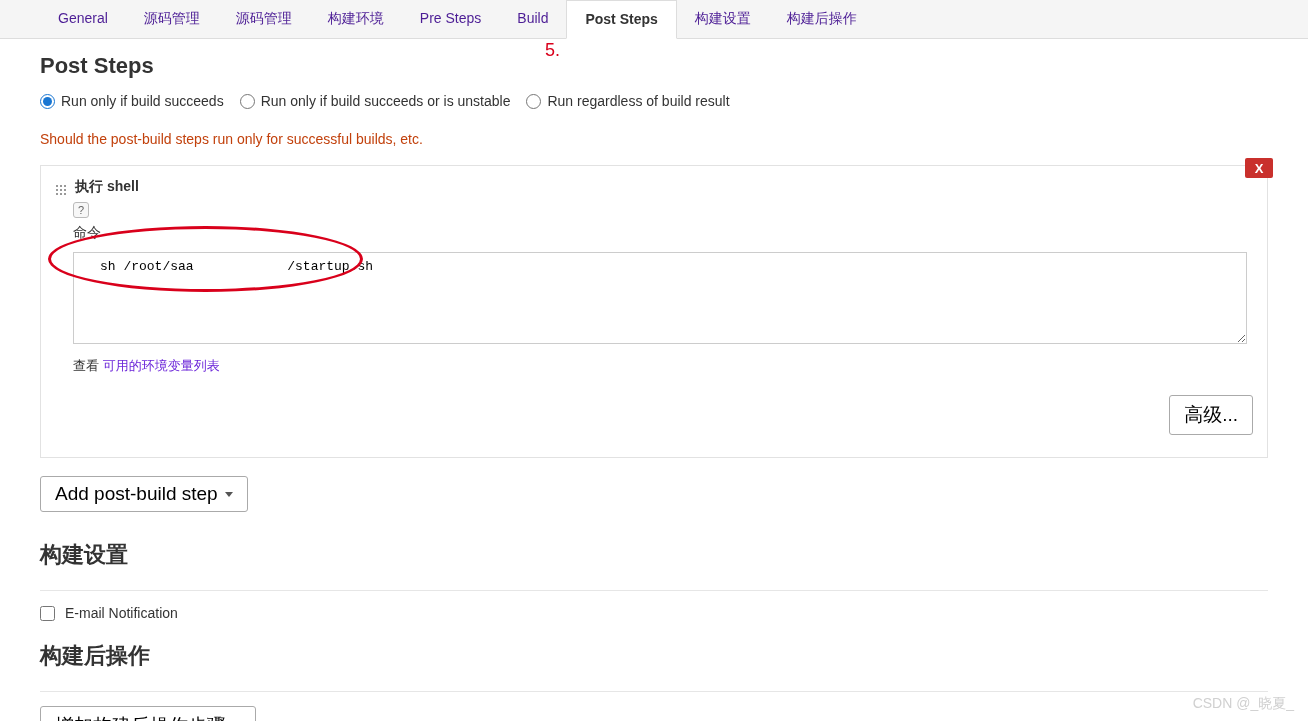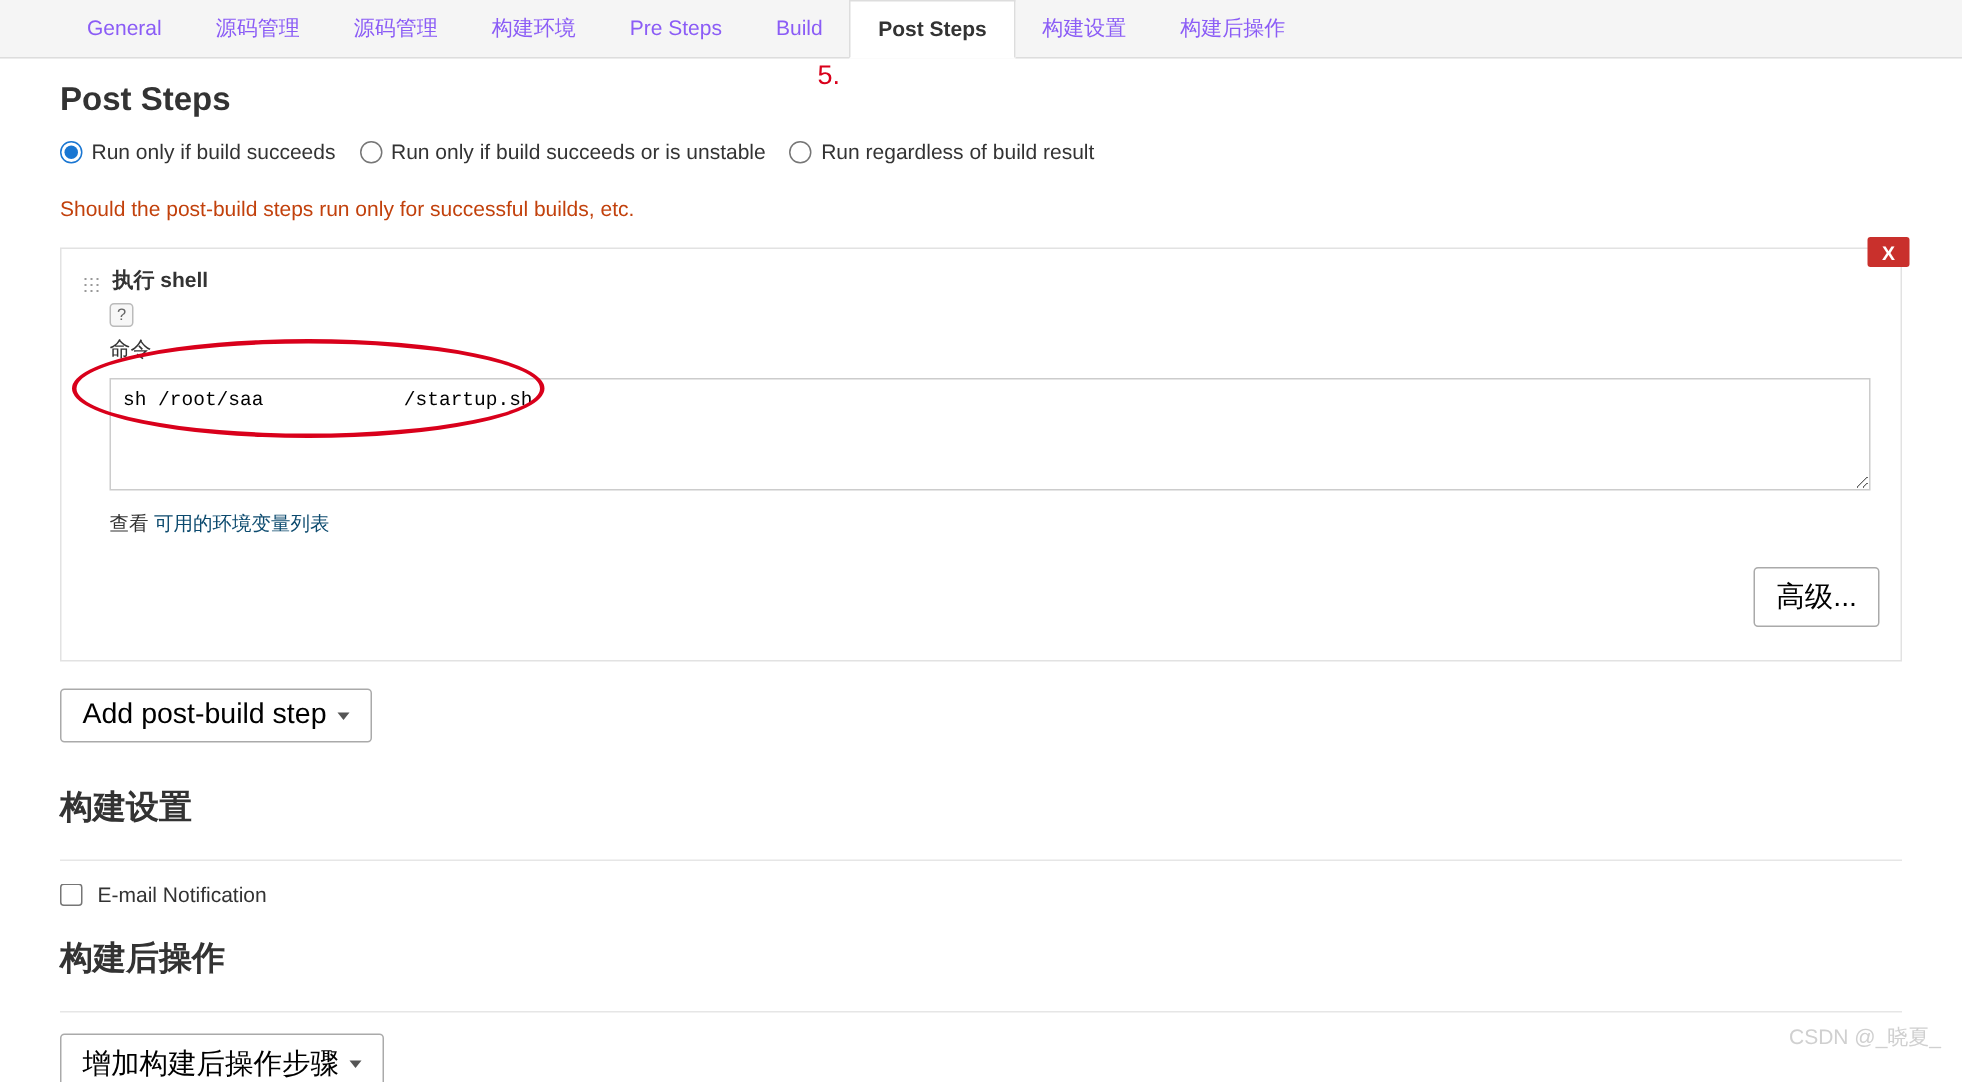--- a/index.html
+++ b/index.html
@@ -1,56 +1,56 @@
 <!DOCTYPE html>
 <html><head>
   <meta charset="utf-8">
   <style>
     * { margin: 0; padding: 0; box-sizing: border-box; }
     body { font-family: "Microsoft YaHei", Arial, sans-serif; font-size: 14px; color: #333; background: #fff; }
     
     .tabs-bar { display: flex; background: #f5f5f5; border-bottom: 1px solid #ddd; padding-left: 40px; }
-    .tab { padding: 10px 18px; cursor: pointer; color: #8b5cf6; }
+    .tab { padding: 10px 18px; cursor: pointer; color: #4c1d95; }
     .tab.active { background: #fff; border: 1px solid #ddd; border-bottom: 1px solid #fff; margin-bottom: -1px; font-weight: bold; color: #333; }
     
     .content { padding: 14px 40px 30px 40px; }
     
     .section-title { font-size: 22px; font-weight: bold; margin-bottom: 14px; }
     
     .annotation { color: #d9001b; font-size: 18px; position: absolute; }
     
     .radio-row { display: flex; gap: 16px; align-items: center; margin-bottom: 22px; }
     .radio-item { display: flex; align-items: center; gap: 6px; cursor: pointer; }
     .radio-item input { accent-color: #1976d2; width: 15px; height: 15px; }
     .help-text { color: #c2410c; margin-bottom: 18px; }
     
     .step-box { border: 1px solid #e2e2e2; padding: 12px 14px 22px 14px; position: relative; margin-bottom: 18px; }
     .step-header { display: flex; align-items: flex-end; gap: 8px; font-weight: bold; margin-bottom: 4px; }
     .drag-handle { width: 12px; height: 12px; background-image: radial-gradient(#999 1px, transparent 1px); background-size: 4px 4px; display: inline-block; }
     .help-icon { width: 16px; height: 16px; border: 1px solid #bbb; border-radius: 3px; display: inline-flex; align-items: center; justify-content: center; font-size: 11px; color: #666; background: #f7f7f7; margin-left: 18px; margin-top: 2px; cursor: pointer; }
     .cmd-label { margin-left: 18px; margin-top: 6px; margin-bottom: 10px; }
     .delete-btn { position: absolute; top: -8px; right: -6px; background: #c9302c; color: #fff; width: 28px; height: 20px; display: flex; align-items: center; justify-content: center; font-weight: bold; cursor: pointer; border-radius: 2px; font-size: 13px; }
     
-    .cmd-textarea { width: 98%; height: 75px; margin-left: 18px; border: 1px solid #ccc; padding: 6px 8px; font-family: "Courier New", monospace; font-size: 13px; resize: vertical; }
+    .cmd-textarea { width: 98%; height: 92px; margin-left: 18px; border: 1px solid #ccc; padding: 6px 26px; font-family: "Courier New", monospace; font-size: 13px; resize: vertical; }
     .cmd-wrapper { position: relative; }
     
     .see-env { margin-left: 18px; margin-top: 10px; font-size: 13px; }
-    .see-env .link { color: #0c4a6e; cursor: pointer; }
+    .see-env .link { color: #6d28d9; cursor: pointer; }
     
     .adv-btn-row { display: flex; justify-content: flex-end; margin-top: 20px; }
     .btn { border: 1px solid #aaa; background: #fff; padding: 6px 14px; cursor: pointer; border-radius: 3px; font-size: 19px; display: inline-flex; align-items: center; gap: 5px; }
     
     .dropdown-caret { width: 0; height: 0; border-left: 4px solid transparent; border-right: 4px solid transparent; border-top: 5px solid #555; display: inline-block; margin-left: 2px; }
     
     .divider-section { border-bottom: 1px solid #e6e6e6; margin-bottom: 14px; padding-bottom: 6px; }
     
     .checkbox-row { display: flex; align-items: center; gap: 10px; margin-bottom: 20px; }
     .checkbox-row input { width: 15px; height: 15px; }
     
-    .watermark { position: fixed; bottom: 20px; right: 14px; color: #d0d0d0; font-size: 14px; pointer-events: none; }
+    .watermark { position: fixed; bottom: 8px; right: 14px; color: #d0d0d0; font-size: 14px; pointer-events: none; }
     
     .ellipse-annot { position: absolute; border: 3px solid #d9001b; border-radius: 50%; pointer-events: none; }
   </style>
 </head>
 <body>
 
 <div class="tabs-bar">
   <div class="tab">General</div>
   <div class="tab">源码管理</div>
   <div class="tab">源码管理</div>

